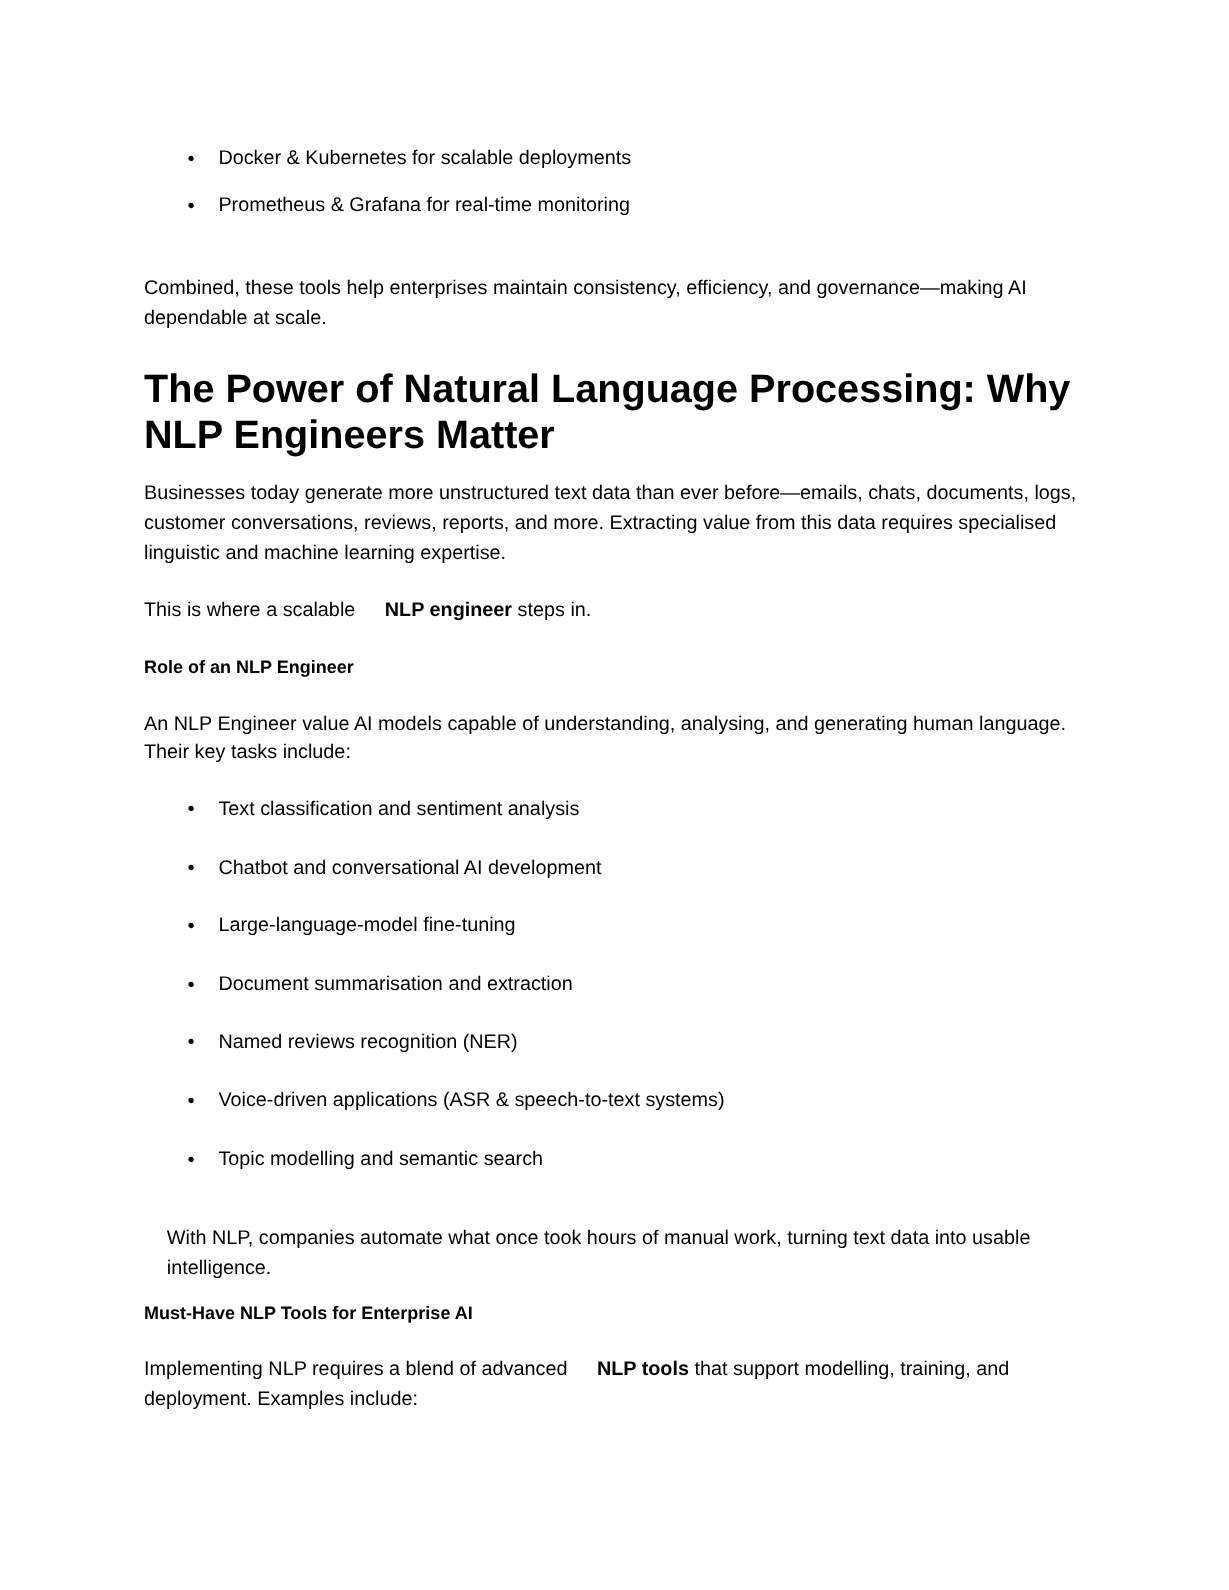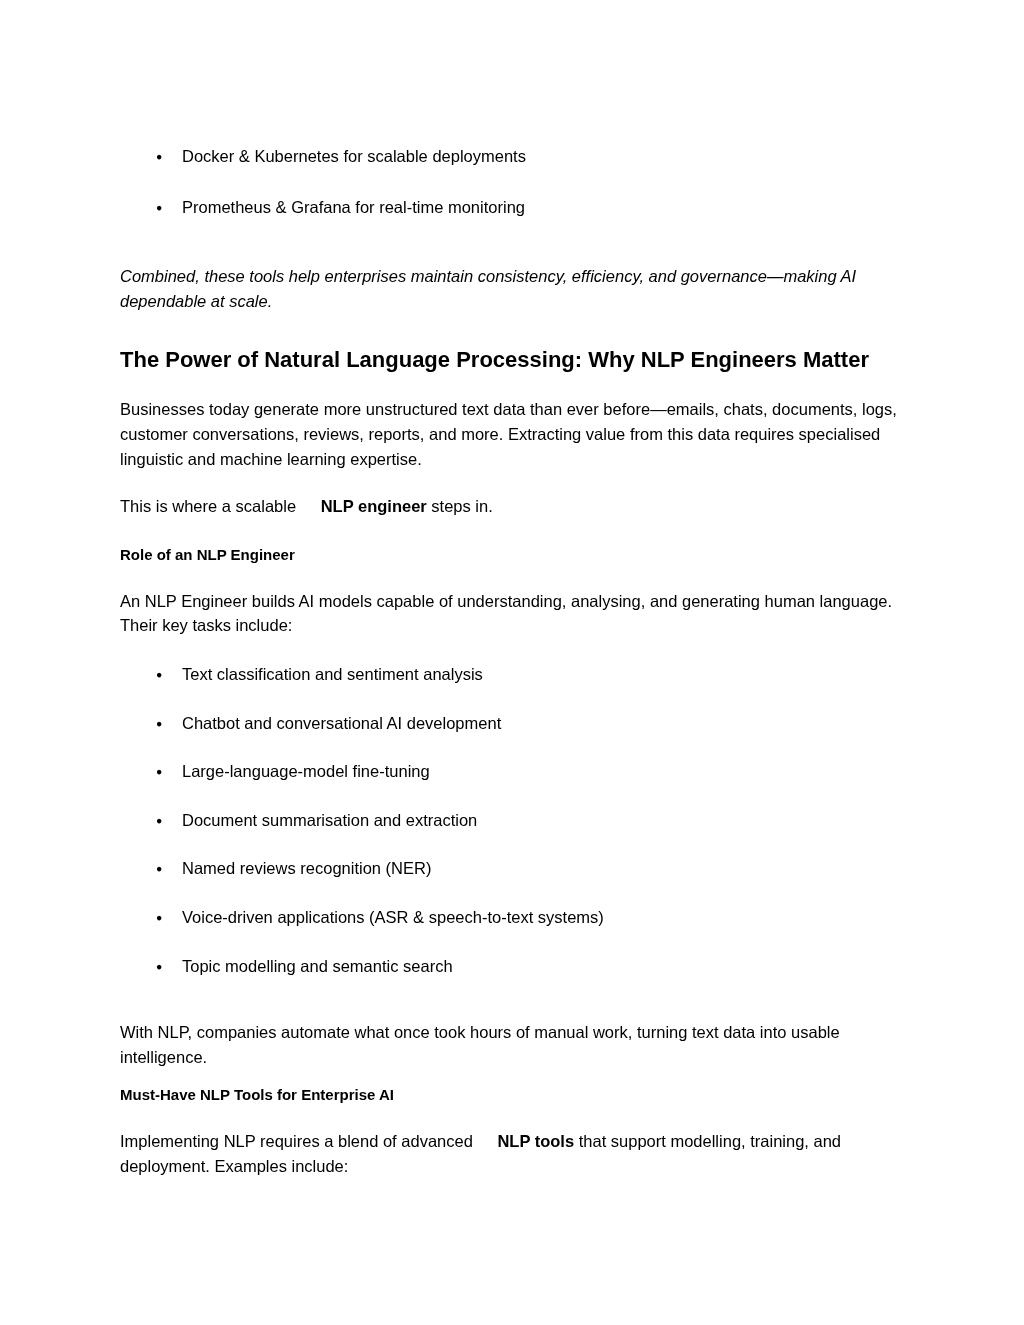--- a/index.html
+++ b/index.html
@@ -17,68 +17,67 @@
     color: #000000;
   }
   .page {
     width: 784px;
     padding: 120px 120px 0 120px;
   }
   p {
     margin: 0;
   }
   h1 {
-    font-size: 22px;
+    font-size: 33px;
     line-height: 38px;
     font-weight: bold;
     margin: 28px 0 0 0;
     color: #000000;
   }
   h2 {
     font-size: 15px;
     line-height: 28px;
     font-weight: bold;
     margin: 0;
     color: #000000;
   }
   ul {
     margin: 0;
     padding: 0 0 0 62px;
     list-style: none;
   }
   li {
     position: relative;
-    margin-top: 24px;
   }
   li + li {
-    margin-top: 26px;
+    margin-top: 14px;
   }
   ul.tasks-list li + li {
     margin-top: 24px;
   }
   .bullet-marker {
     position: absolute;
     left: -26px;
     top: 0;
     width: 12px;
     height: 24.6px;
   }
   .bullet-marker::before {
     content: "\25CF";
     font-size: 10.5px;
     line-height: 24.6px;
     display: block;
   }
-  .p-combined     { margin-top: 45px; font-style: italic; }
+  .p-combined     { margin-top: 45px; }
   .p-businesses   { margin-top: 18px; }
   .p-qualified    { margin-top: 23px; }
   .h-role         { margin-top: 22px; }
   .p-role-intro   { margin-top: 20px; }
   .tasks-list     { margin-top: 22px; }
-  .p-with-nlp     { margin-top: 42px; }
+  .p-with-nlp     { margin-top: 42px; margin-left: 19px; }
   .h-tools        { margin-top: 12px; }
   .p-tools-intro  { margin-top: 20px; }
   b { font-weight: bold; padding-left: 20px; }
 </style>
 </head>
 <body>
 
 <div class="page">
 
   <ul class="top-list">
@@ -95,21 +94,21 @@
   <p class="p-combined">Combined, these tools help enterprises maintain consistency, efficiency, and governance—making AI dependable at scale.</p>
 
   <h1>The Power of Natural Language Processing: Why NLP Engineers Matter</h1>
 
   <p class="p-businesses">Businesses today generate more unstructured text data than ever before—emails, chats, documents, logs, customer conversations, reviews, reports, and more. Extracting value from this data requires specialised linguistic and machine learning expertise.</p>
 
   <p class="p-qualified"><span>This is where a scalable </span><b>NLP engineer</b><span> steps in.</span></p>
 
   <h2 class="h-role">Role of an NLP Engineer</h2>
 
-  <p class="p-role-intro">An NLP Engineer builds AI models capable of understanding, analysing, and generating human language. Their key tasks include:</p>
+  <p class="p-role-intro">An NLP Engineer value AI models capable of understanding, analysing, and generating human language. Their key tasks include:</p>
 
   <ul class="tasks-list">
     <li>
       <span class="bullet-marker"></span>
       <span>Text classification and sentiment analysis</span>
     </li>
     <li>
       <span class="bullet-marker"></span>
       <span>Chatbot and conversational AI development</span>
     </li>

